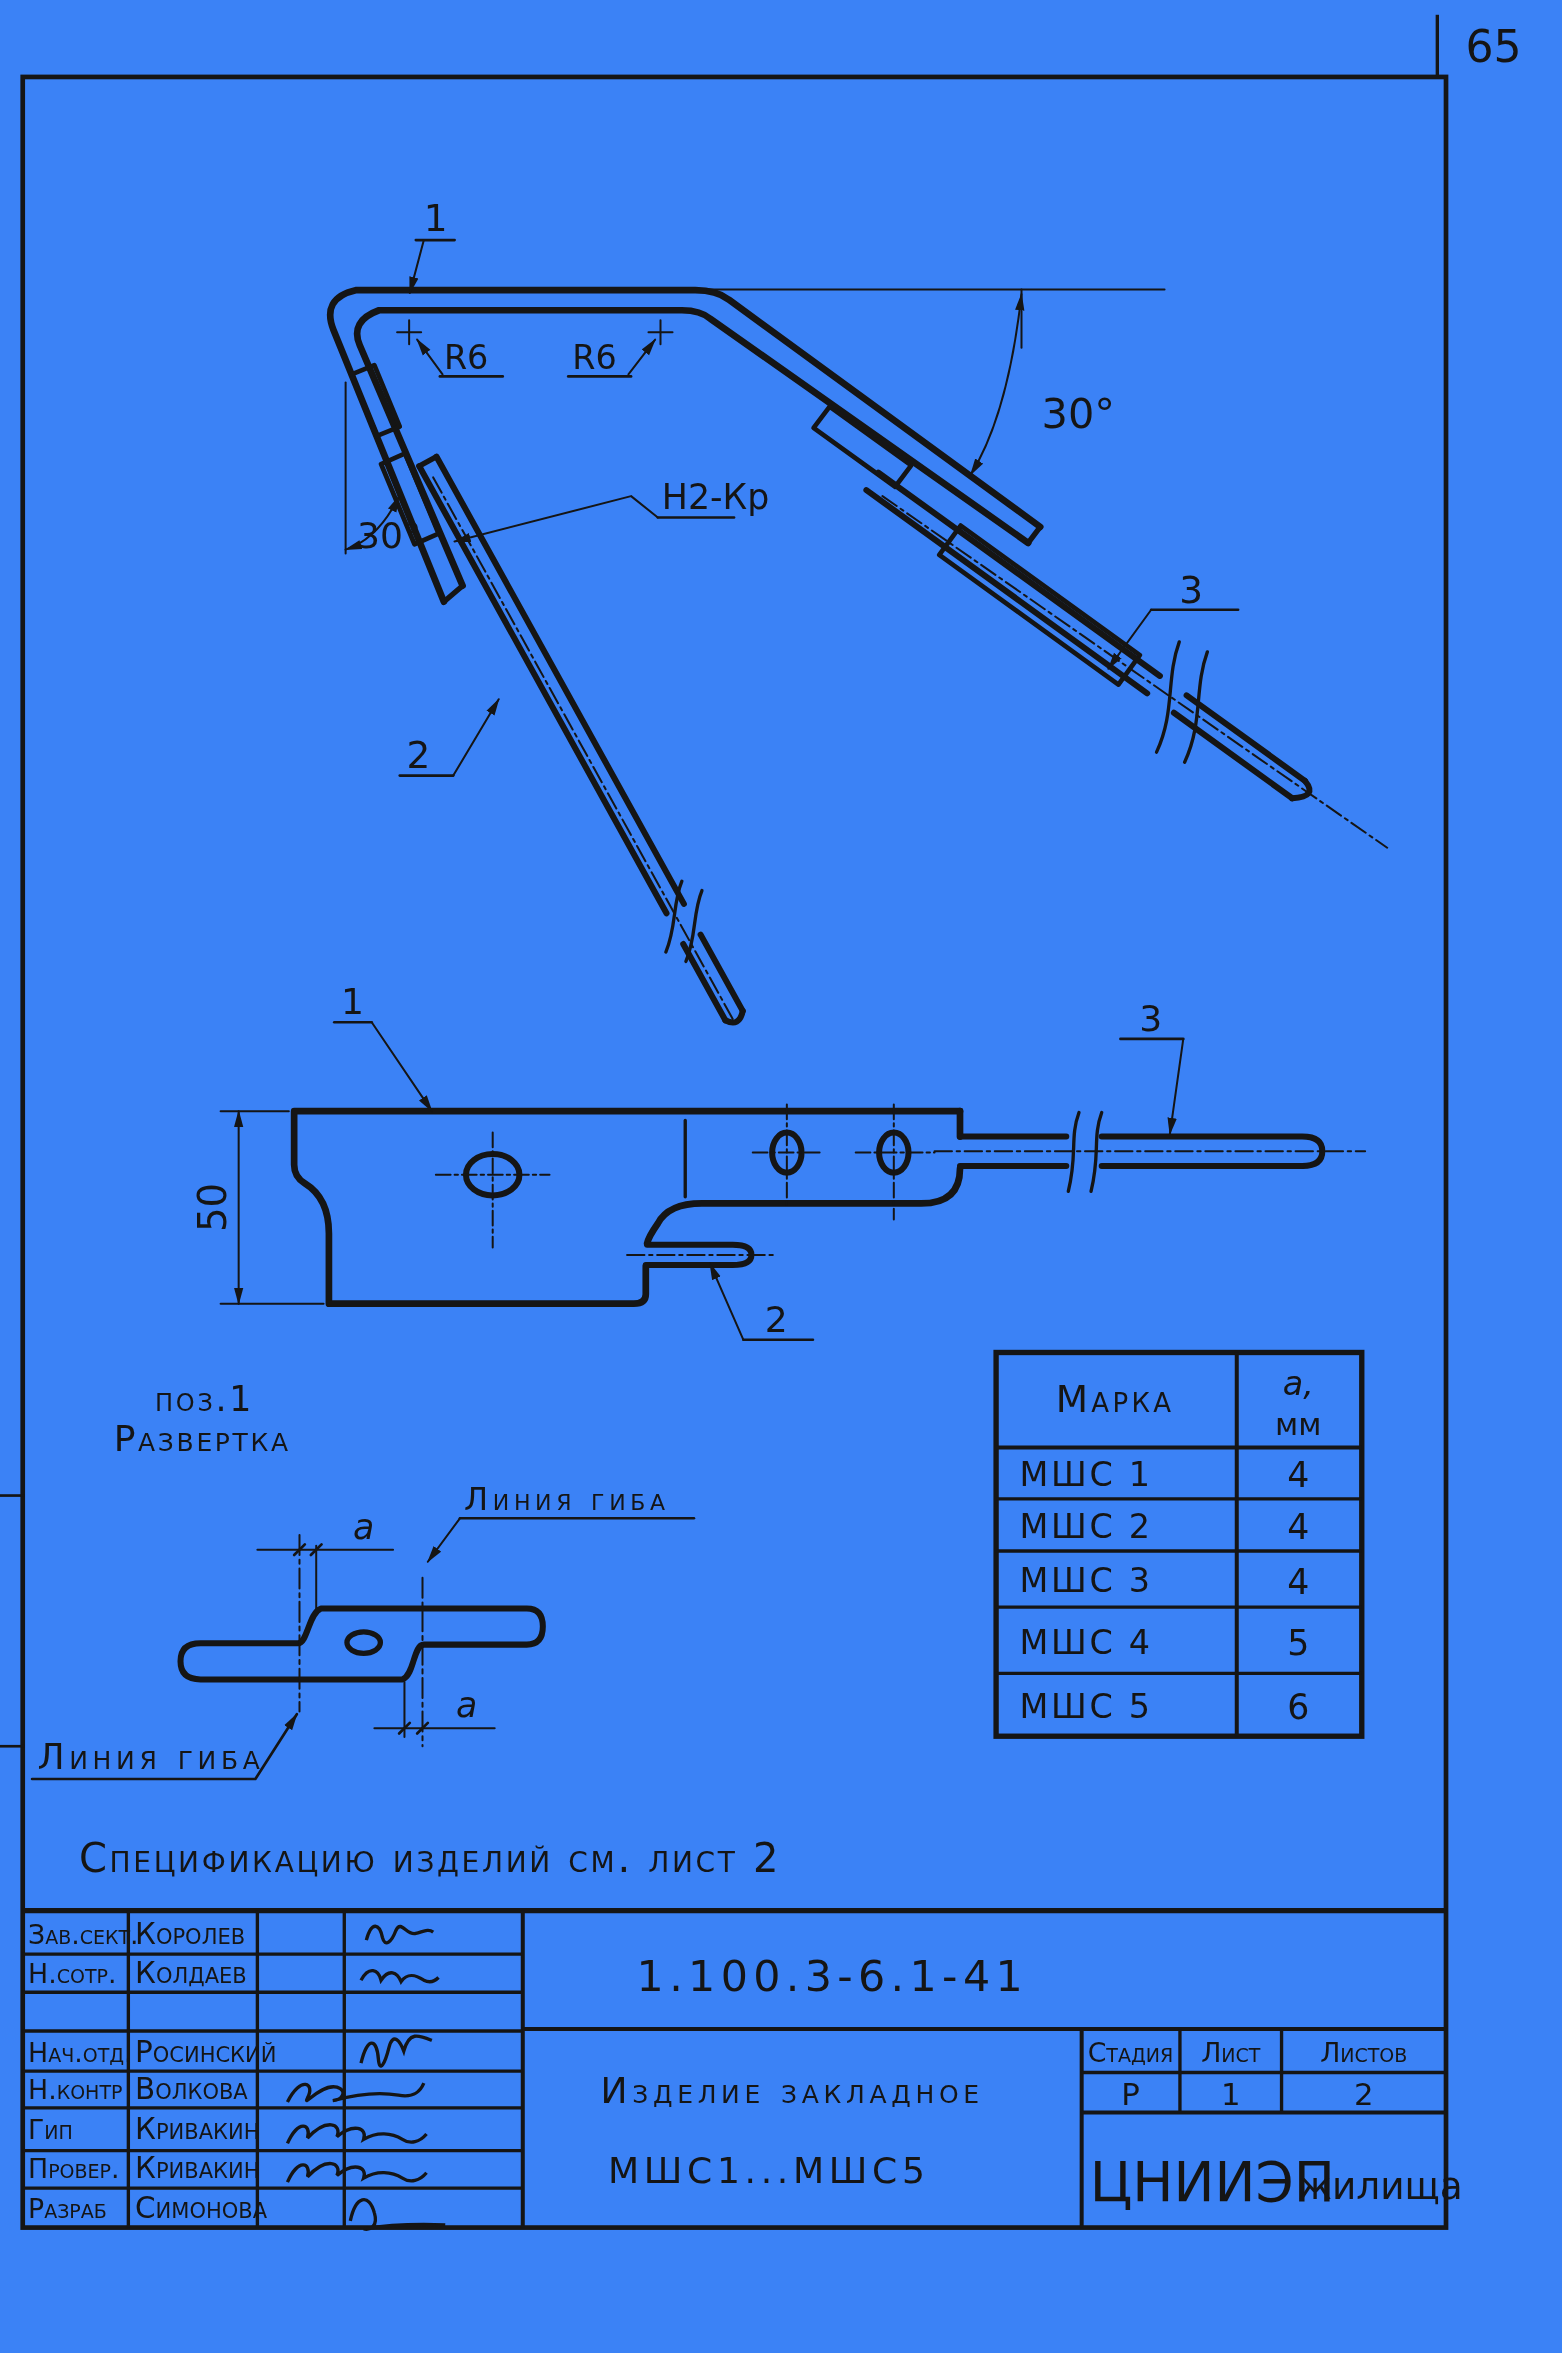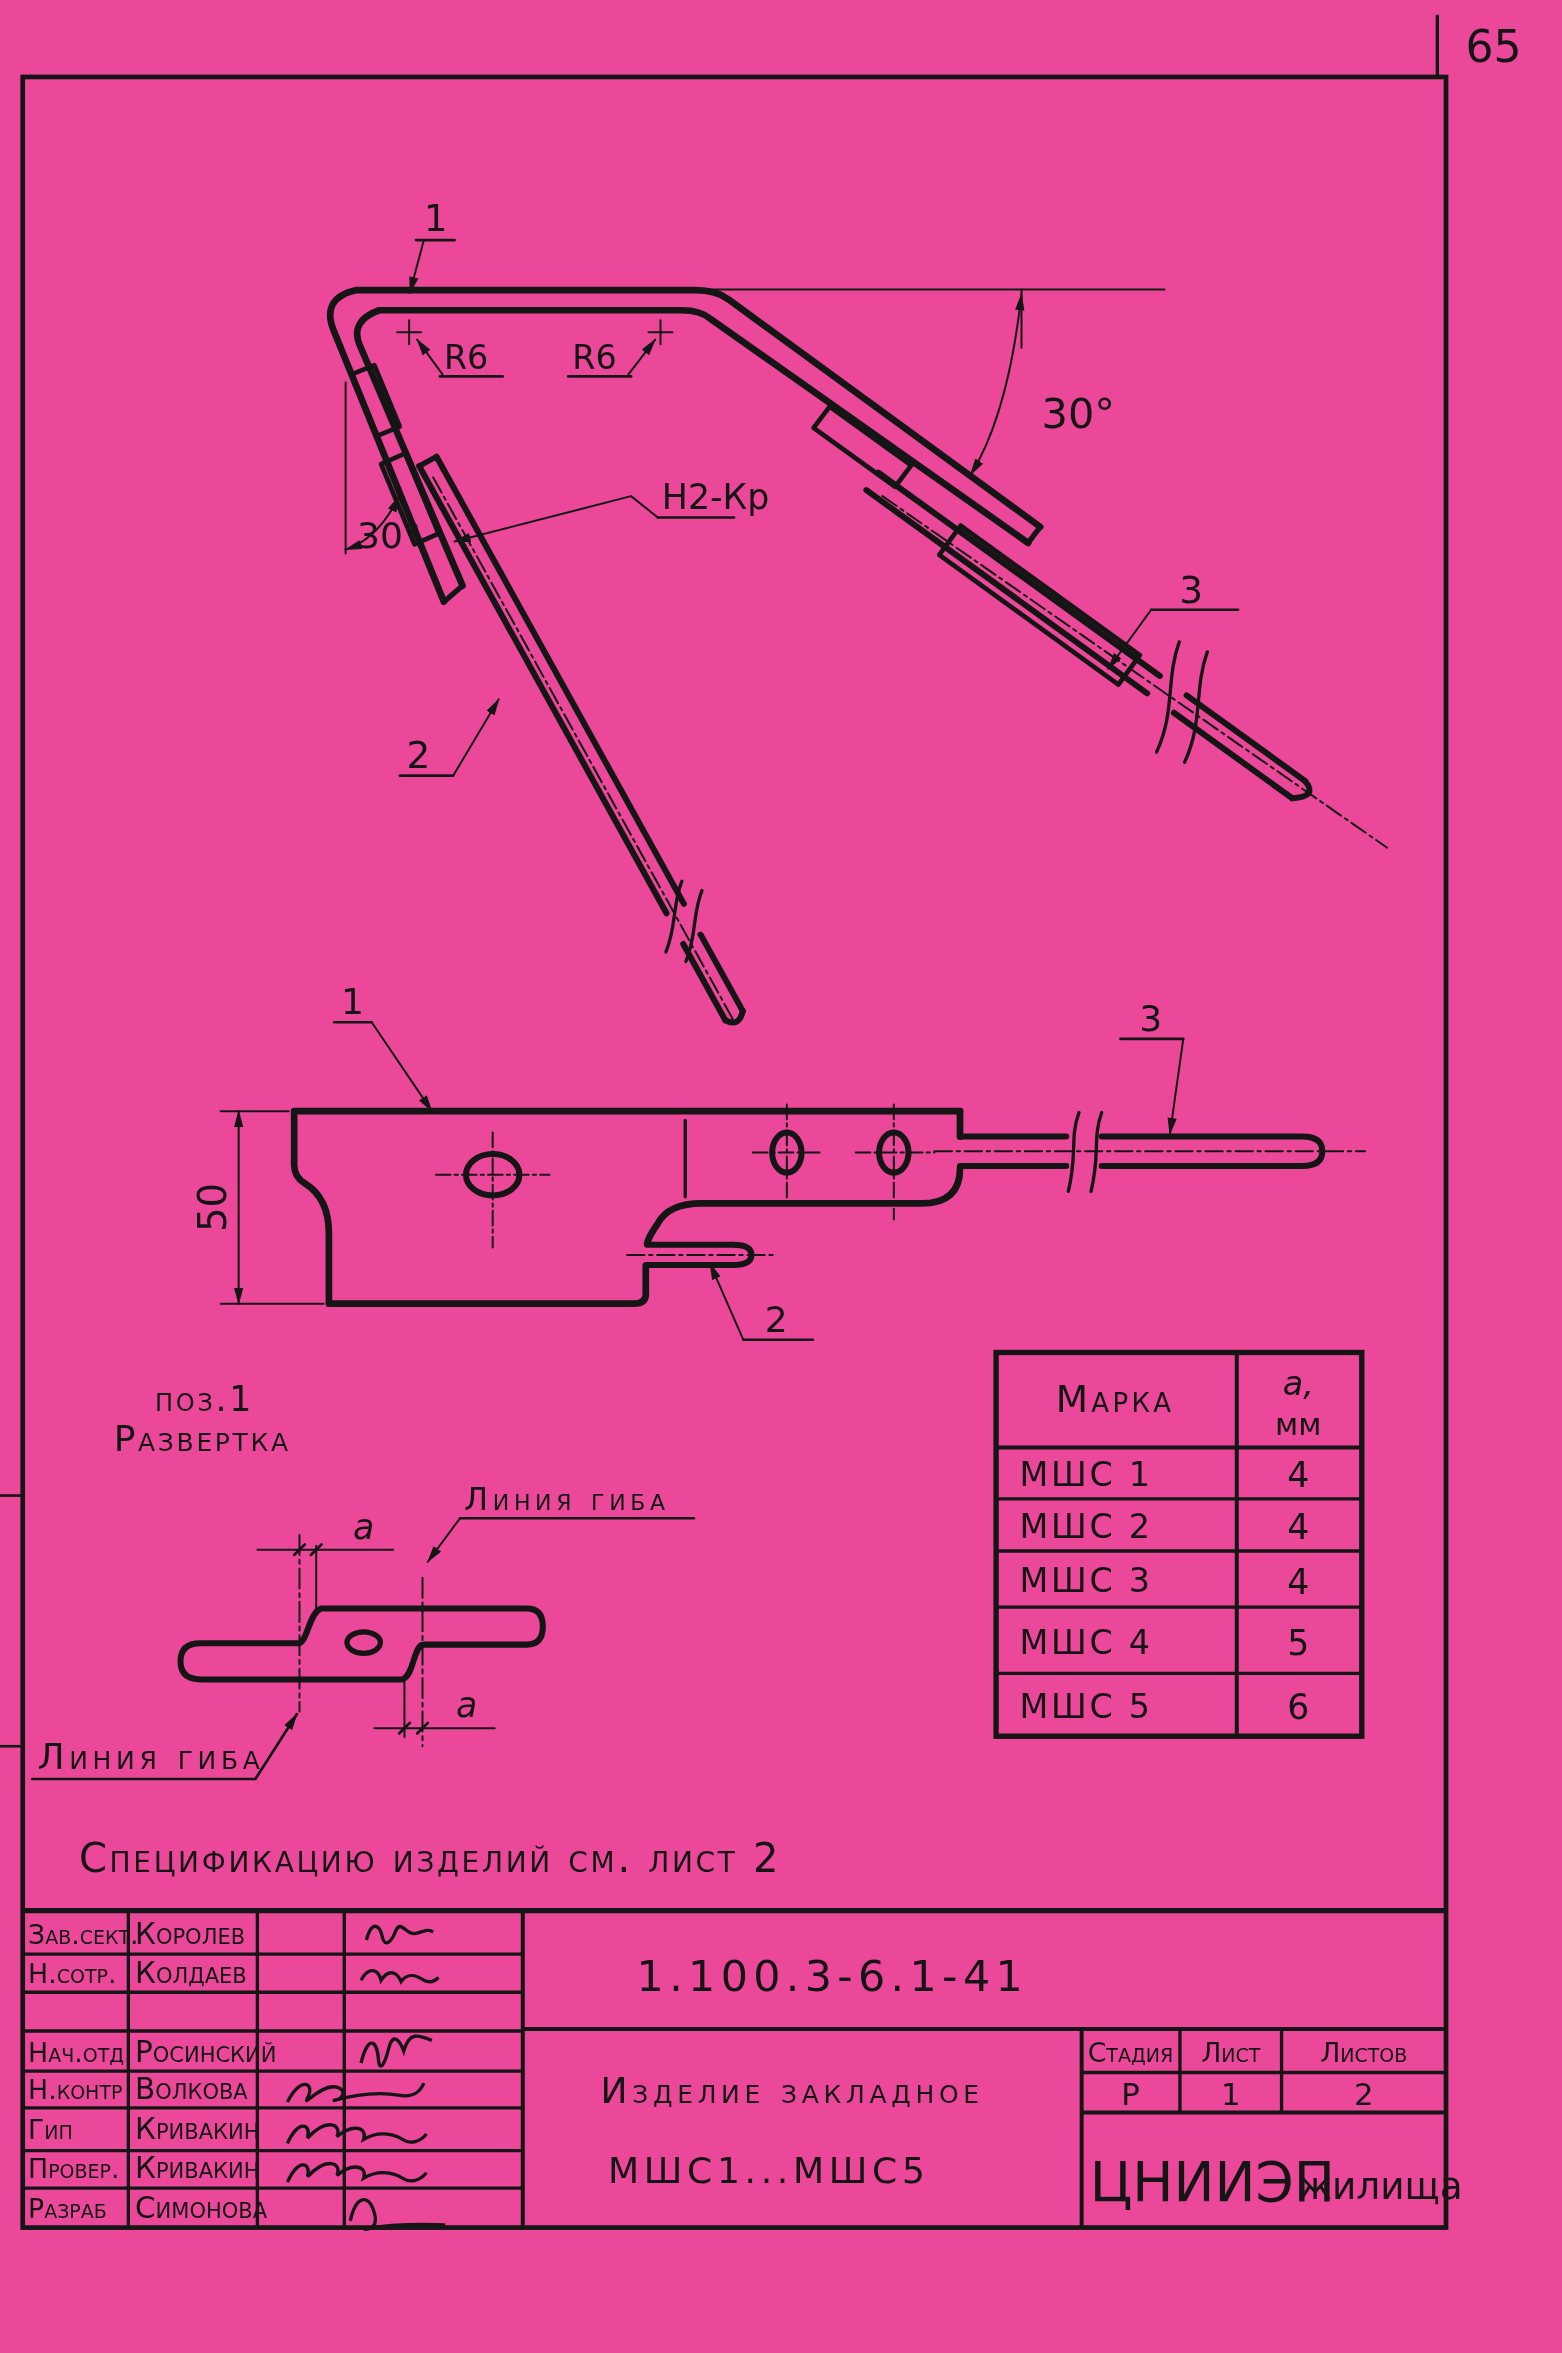--- a/index.html
+++ b/index.html
@@ -1,19 +1,19 @@
 <!DOCTYPE html>
 <html style="font-size:10.7px"><head>
 <meta charset="utf-8">
 <style>
   html,body { margin:0; padding:0; background:#e8e8e8; }
   .sheet {
     position:relative;
     width:1563px; height:2354px;
-    background:#ec4899;
+    background:#3b82f6;
     font-family:"DejaVu Sans", sans-serif;
     overflow:hidden;
   }
   svg { position:absolute; left:0; top:0; }
   .ink   { stroke:#151515; fill:none; }
   .t     { fill:#151515; font-family:"DejaVu Sans", sans-serif; }
   .sc    { font-variant:small-caps; }
   .it    { font-style:italic; }
 </style>
 </head>

